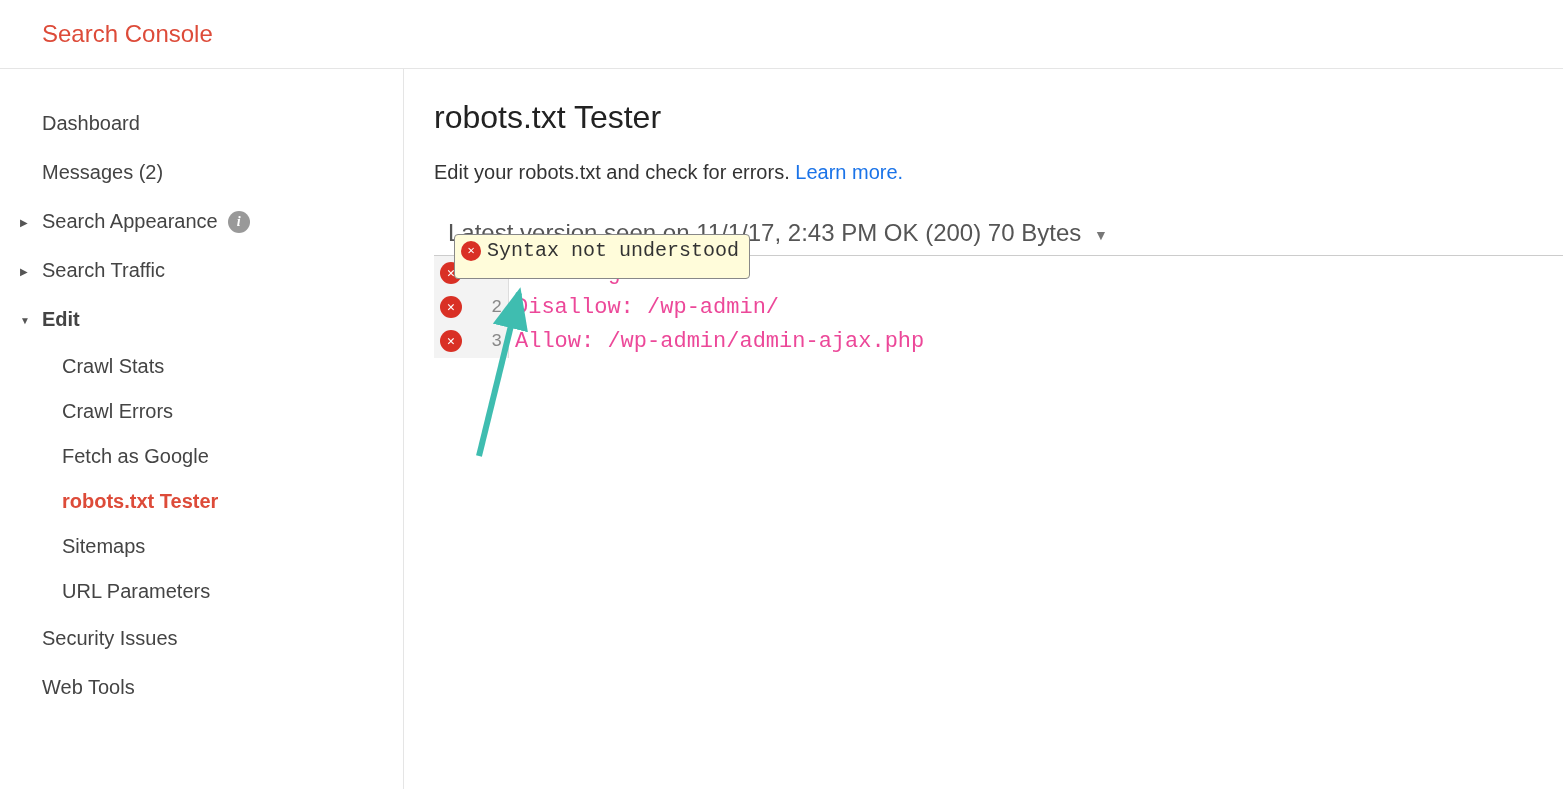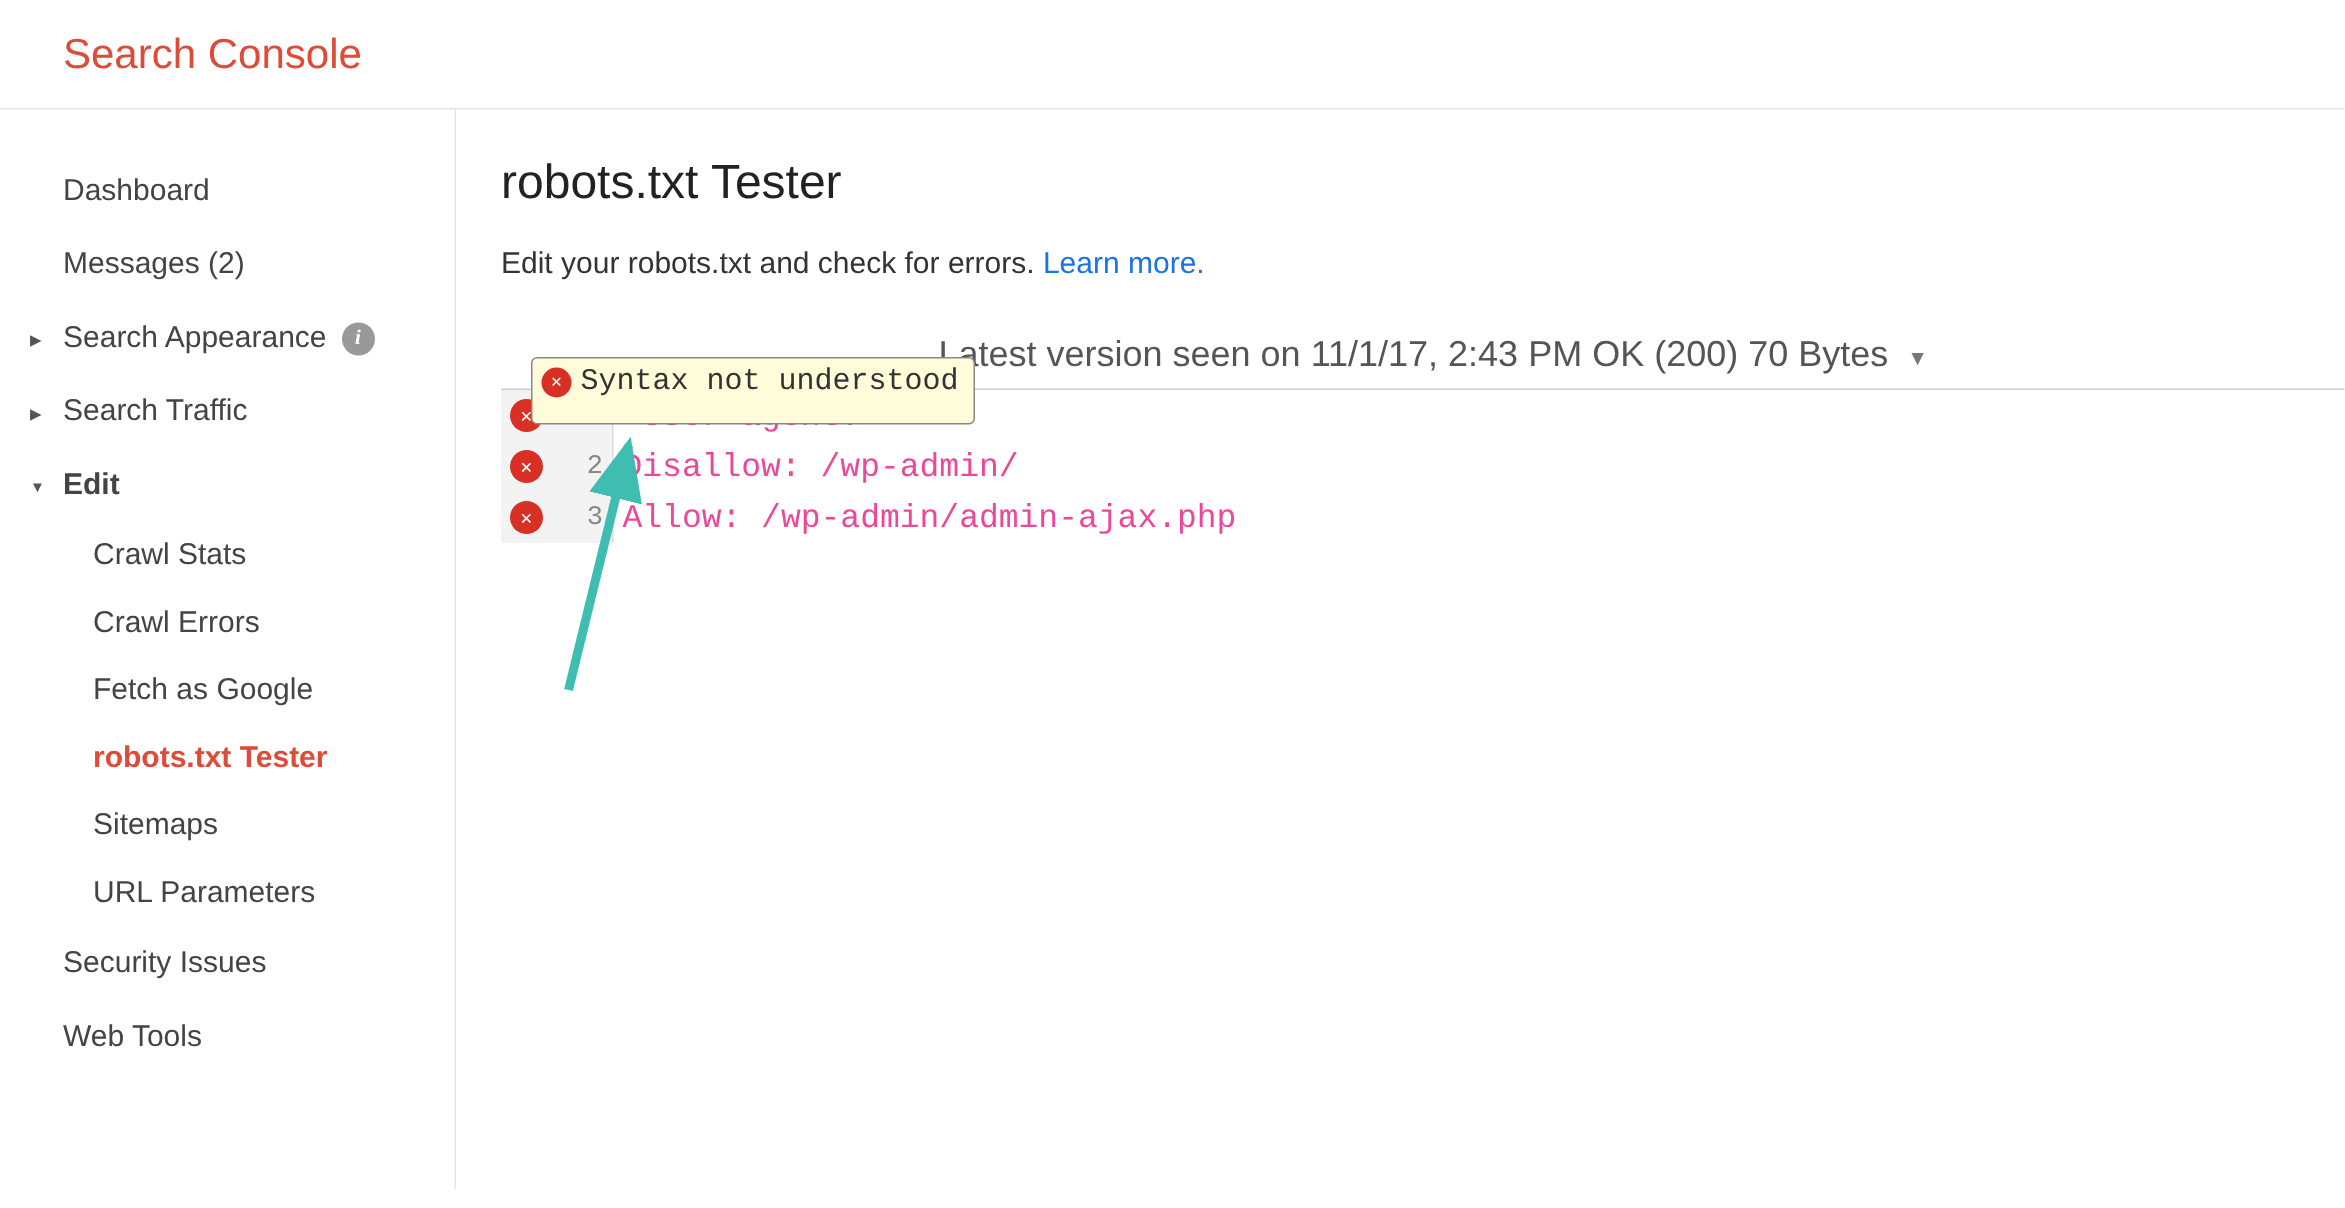--- a/index.html
+++ b/index.html
@@ -10,29 +10,29 @@
     body {
       font-family: Arial, sans-serif;
       background: #fff;
       color: #333;
     }
     .header {
       padding: 20px 0 20px 42px;
       border-bottom: 1px solid #e5e5e5;
     }
     .header-title {
-      font-size: 28px;
+      font-size: 24px;
       color: #dd4b39;
       font-weight: normal;
     }
     .container {
       display: flex;
     }
     .sidebar {
-      width: 304px;
+      width: 404px;
       border-right: 1px solid #e5e5e5;
       padding: 30px 0 30px 20px;
       min-height: 720px;
     }
     .sidebar-item {
       display: flex;
       align-items: center;
       padding: 13px 0 13px 22px;
       font-size: 20px;
       color: #444;
@@ -99,21 +99,20 @@
     }
     .link {
       color: #1a73e8;
       cursor: pointer;
     }
     .status-bar {
       font-size: 24px;
       color: #555;
       padding: 0 0 8px 14px;
       position: relative;
-      text-align: center;
     }
     .dropdown-caret {
       font-size: 14px;
       color: #777;
       margin-left: 6px;
       vertical-align: middle;
     }
     .editor-wrap {
       position: relative;
       border-top: 1px solid #ccc;

